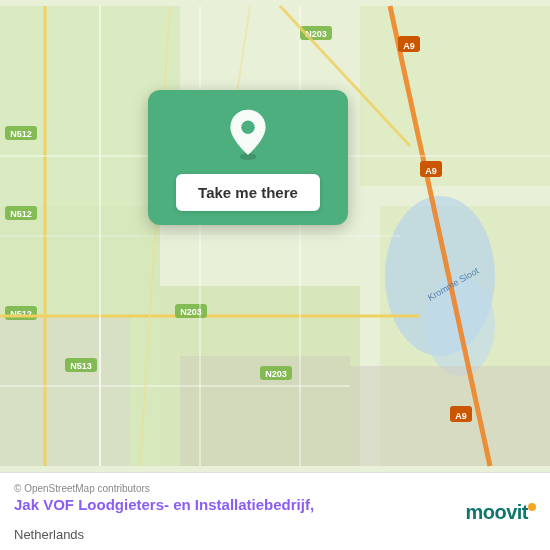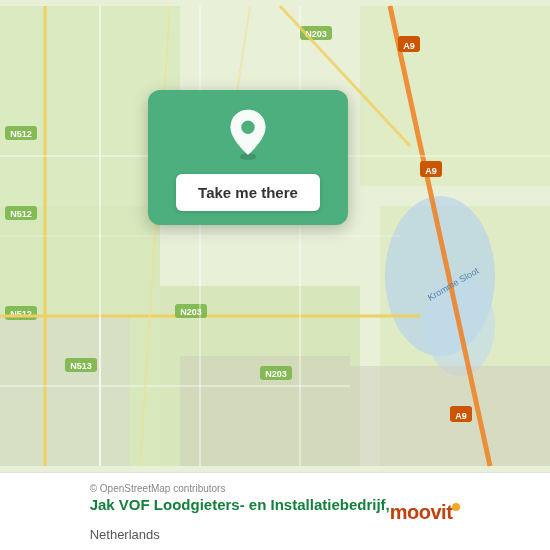--- a/index.html
+++ b/index.html
@@ -67,56 +67,56 @@
       box-shadow: 0 1px 4px rgba(0,0,0,0.15);
     }
 
     
     #info-bar {
       background: #fff;
       padding: 10px 14px 8px 14px;
       border-top: 1px solid #e0e0e0;
       display: flex;
       align-items: center;
-      justify-content: center;
+      justify-content: space-between;
     }
 
     #bottom-left {
       display: flex;
       flex-direction: column;
       gap: 2px;
     }
 
     #copyright-text {
       font-size: 10px;
       color: #888;
     }
 
     #business-name {
       font-size: 15px;
       font-weight: 600;
-      color: #15803d;
+      color: #8b5cf6;
     }
 
     #business-country {
       font-size: 13px;
       color: #555;
       margin-top: 12px;
     }
 
     #moovit-logo {
       display: flex;
       align-items: center;
       gap: 4px;
     }
 
     #moovit-text {
       font-size: 20px;
       font-weight: 700;
-      color: #c2410c;
+      color: #0f766e;
       letter-spacing: -0.5px;
     }
 
     #moovit-dot {
       width: 8px;
       height: 8px;
       background: #f5a623;
       border-radius: 50%;
       display: inline-block;
       margin-bottom: 8px;

